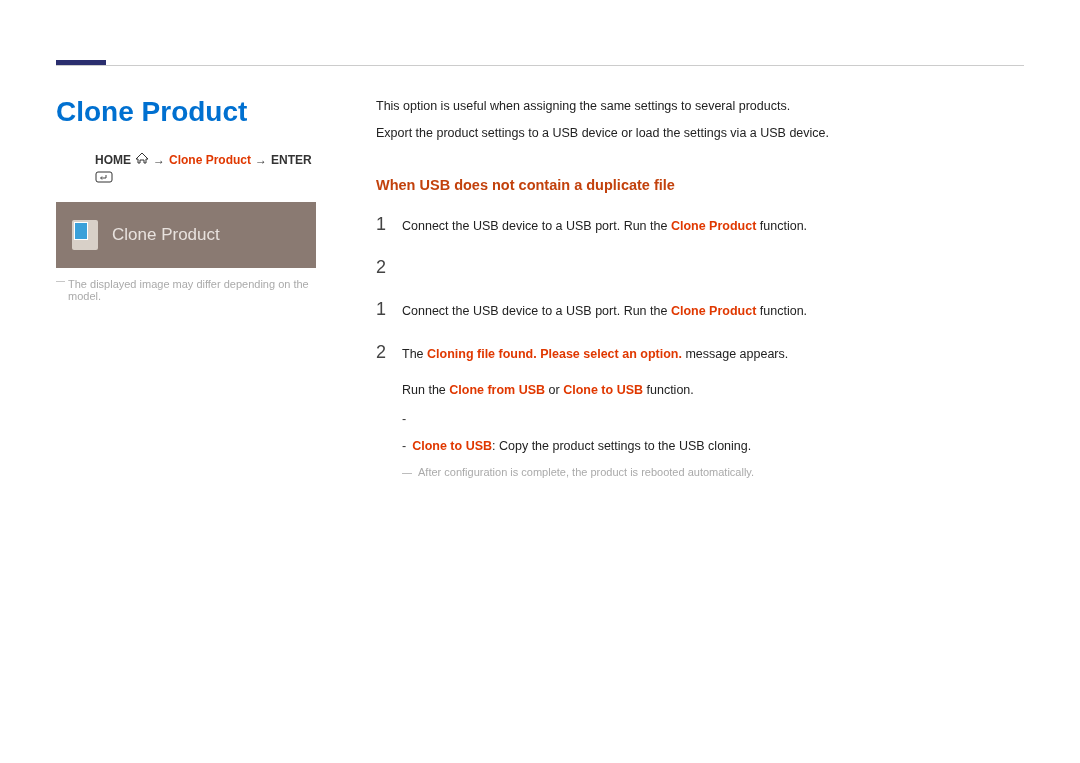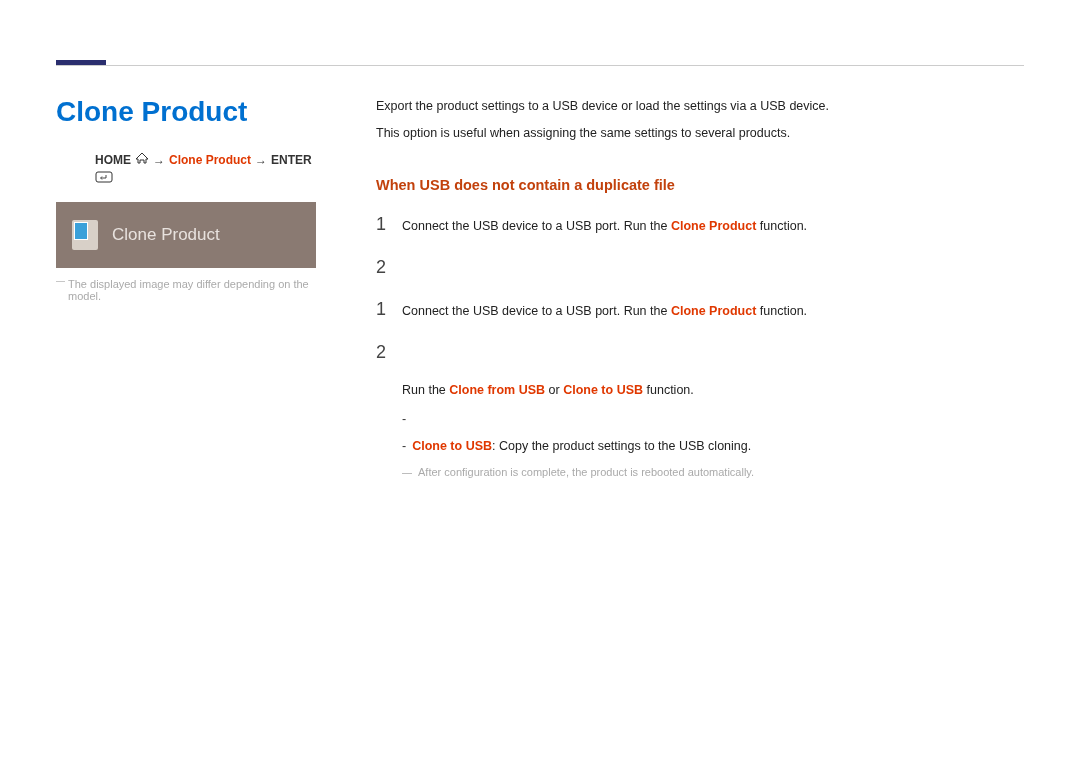--- a/index.html
+++ b/index.html
@@ -222,22 +222,22 @@
         <div class="tile-label">Clone Product</div>
       </div>
 
       <div class="caption">The displayed image may differ depending on the model.</div>
 
     </div>
 
     <div class="right-col">
 
       <div class="intro">
+        <p>This option is useful when assigning the same settings to several products.</p>
         <p>Export the product settings to a USB device or load the settings via a USB device.</p>
-        <p>This option is useful when assigning the same settings to several products.</p>
       </div>
 
       <h3 class="section-heading first">When USB does not contain a duplicate file</h3>
 
       <div class="step-row">
         <div class="step-num">1</div>
         <div class="step-text">
           <span>Connect the USB device to a USB port. Run the </span><span class="kw">Clone Product</span><span> function.</span>
         </div>
       </div>
@@ -249,20 +249,23 @@
 
       <div class="step-row">
         <div class="step-num">1</div>
         <div class="step-text">
           <span>Connect the USB device to a USB port. Run the </span><span class="kw">Clone Product</span><span> function.</span>
         </div>
       </div>
 
       <div class="step-row">
         <div class="step-num">2</div>
+        <div class="step-text">
+          <span>The </span><span class="kw">Cloning file found. Please select an option.</span><span> message appears.</span>
+        </div>
       </div>
 
       <div class="sub-block">
         <p>
           <span>Run the </span><span class="kw">Clone from USB</span><span> or </span><span class="kw">Clone to USB</span><span> function.</span>
         </p>
 
         <div class="dash-item">
           <span class="dash">-</span>
         </div>

